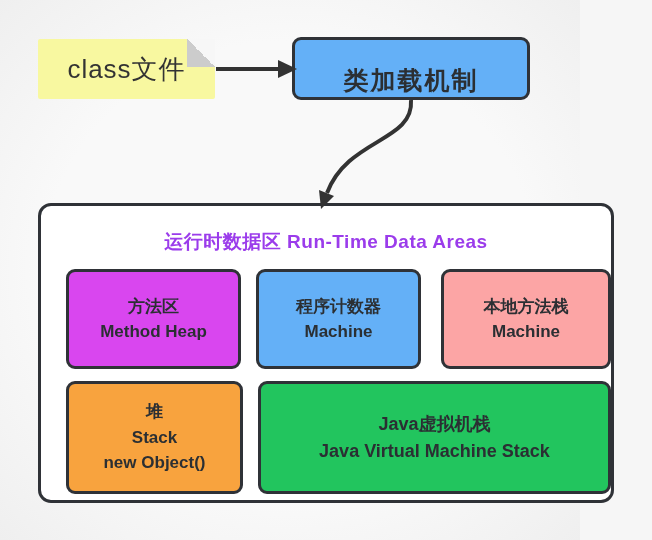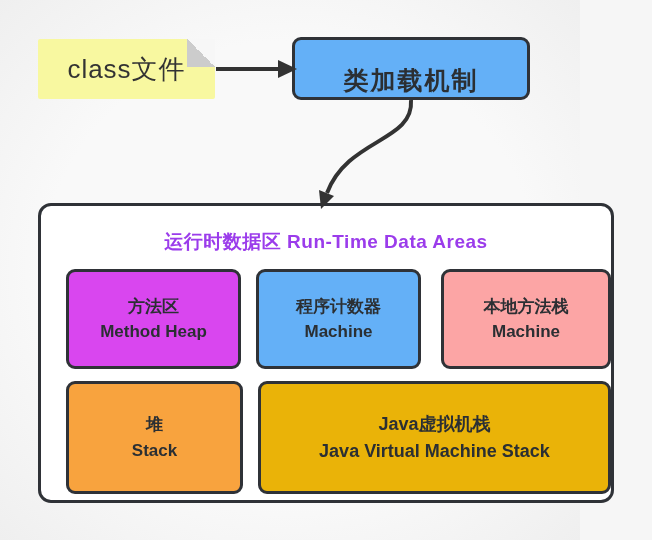--- a/index.html
+++ b/index.html
@@ -119,23 +119,24 @@
     </div>
 
     <div class="dbox b-native" style="background-color: #fca5a5;">
       <span>本地方法栈</span>
       <span>Machine</span>
     </div>
 
     <div class="dbox b-heap" style="background-color: rgb(248, 163, 62);">
       <span>堆</span>
       <span>Stack</span>
+      <span>new Object()</span>
     </div>
 
-    <div class="dbox b-jvm" style="background-color: #eab308;">
+    <div class="dbox b-jvm" style="background-color: #22c55e;">
       <span>Java虚拟机栈</span>
       <span>Java Virtual Machine Stack</span>
     </div>
   </div>
 
   <svg class="arrows" viewBox="0 0 652 540" xmlns="http://www.w3.org/2000/svg">
 
     <g>
       <line class="stroke" x1="216" y1="69" x2="279" y2="69"></line>
       <polygon class="head" points="278,60 297,69 278,78"></polygon>

